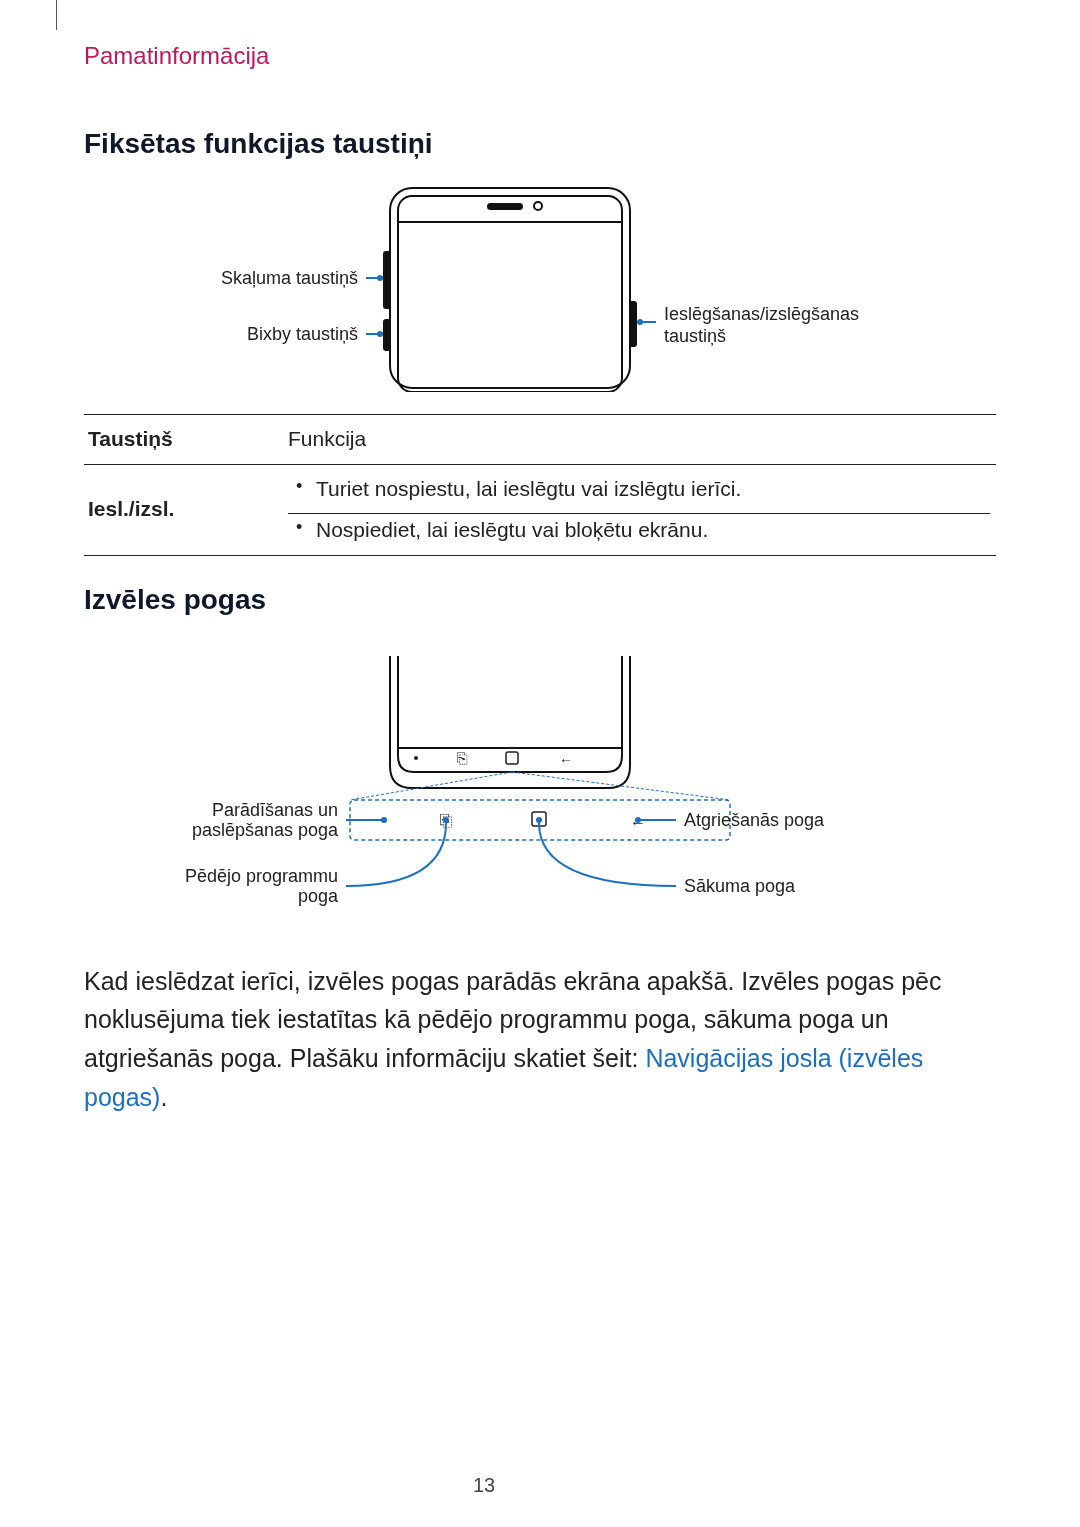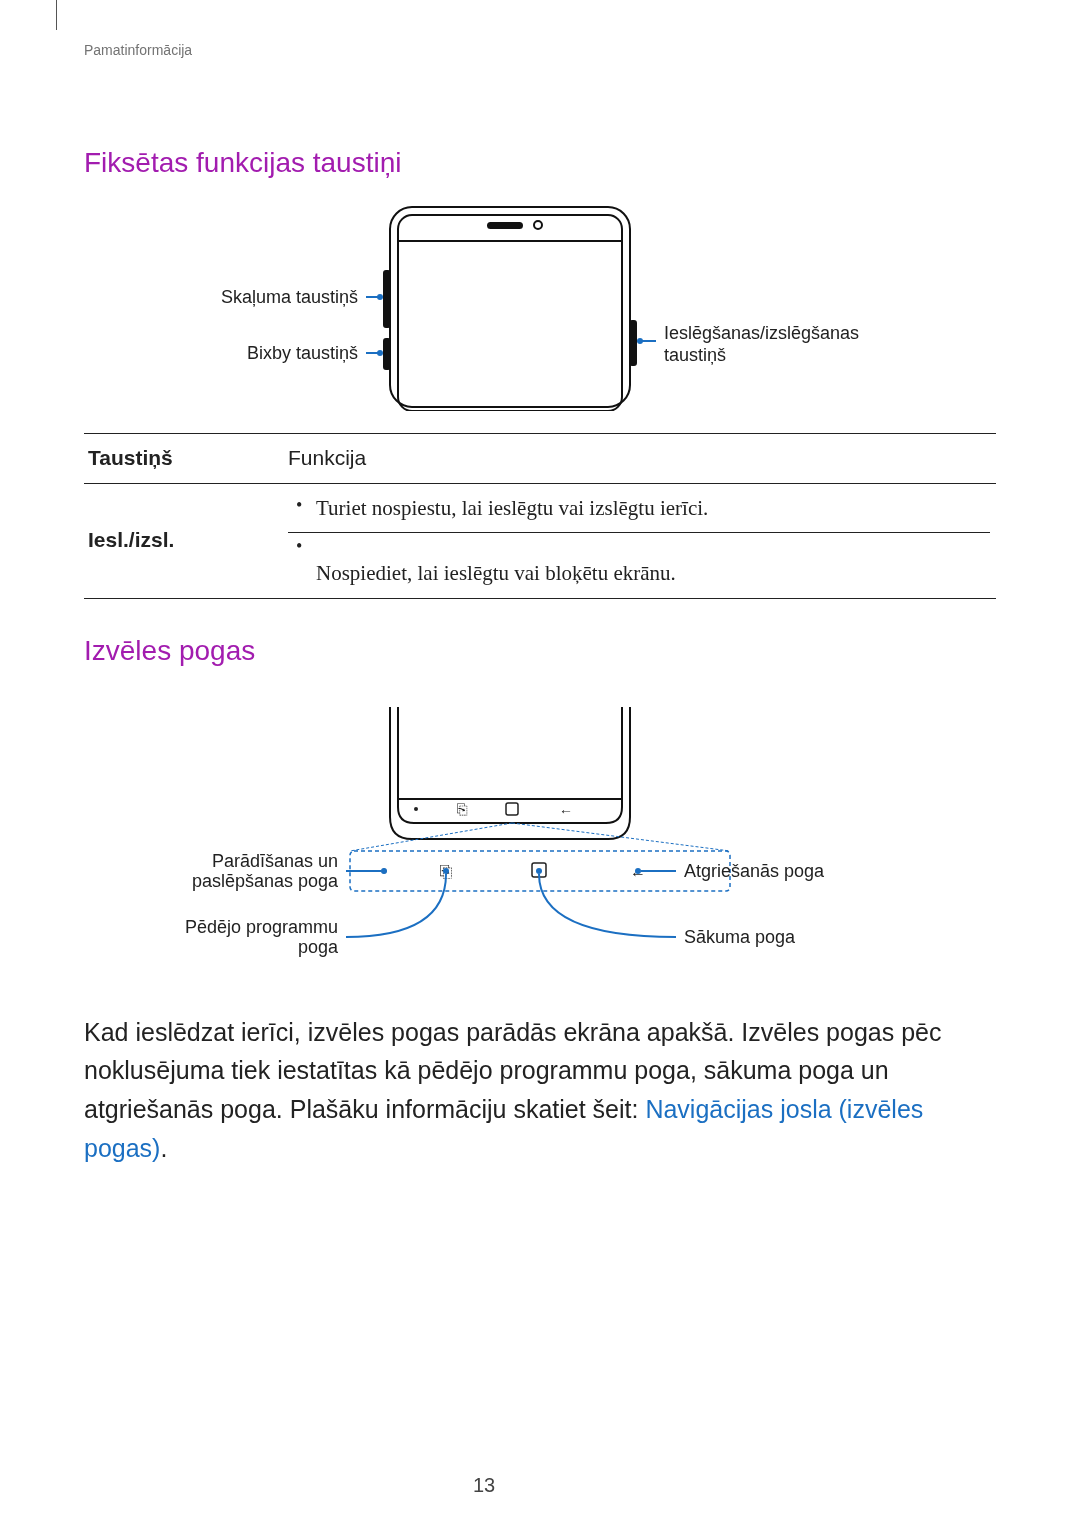--- a/index.html
+++ b/index.html
@@ -16,31 +16,31 @@
     left: 56px;
     top: 0;
     width: 1px;
     height: 30px;
     background: #555;
   }
   .page {
     padding: 42px 84px 0 84px;
   }
   .header {
-    font-size: 14px;
-    color: #737373;
-    margin-bottom: 89px;
+    font-size: 24px;
+    color: #be185d;
+    margin-bottom: 58px;
   }
   h2 {
     font-size: 28px;
-    font-weight: normal;
-    color: #a21caf;
+    font-weight: bold;
+    color: #0f172a;
     margin-bottom: 22px;
   }
-  .h2-second { margin-top: 36px; }
+  .h2-second { margin-top: 28px; }
   .diagram-top {
     width: 100%;
     height: 210px;
     margin-bottom: 14px;
   }
   .table {
     width: 100%;
     border-collapse: collapse;
     margin-top: 4px;
   }
@@ -57,35 +57,34 @@
     font-weight: normal;
   }
   .table .keycell {
     width: 200px;
     font-weight: bold;
     padding-left: 4px;
   }
   .table ul {
     list-style: none;
     padding: 0;
-    font-family: Liberation Serif, serif;
   }
   .table li {
     position: relative;
     padding-left: 28px;
   }
   .table li::before {
     content: "•";
     position: absolute;
     left: 8px;
     top: 0;
     font-size: 18px;
     color: #222;
   }
-  .inner-border li + li { border-top: 1px solid #222; padding-top:24px; margin-top:8px; }
+  .inner-border li + li { border-top: 1px solid #222; padding-top:0; margin-top:8px; }
   a.link { color: #1b6fc2; text-decoration: none; }
   .diagram-bottom {
     width: 100%;
     height: 280px;
     margin-top: 18px;
     margin-bottom: 22px;
   }
   .body-para {
     font-size: 25px;
     line-height: 1.55;

